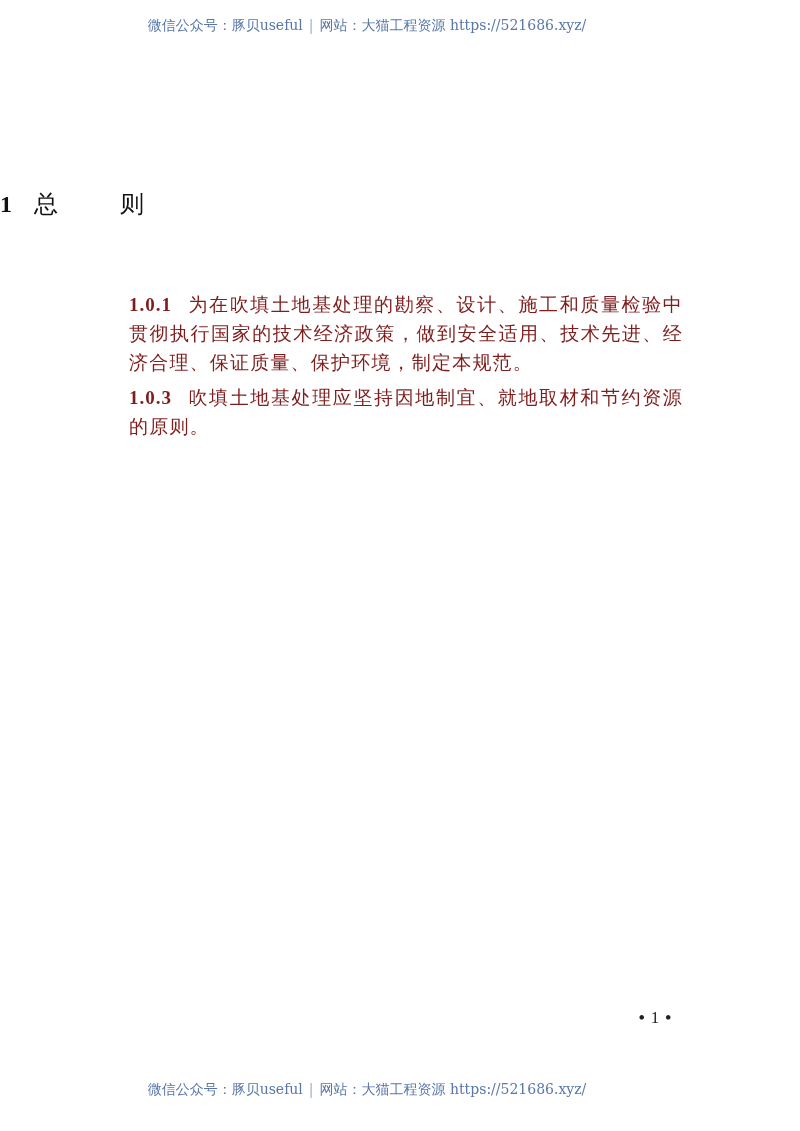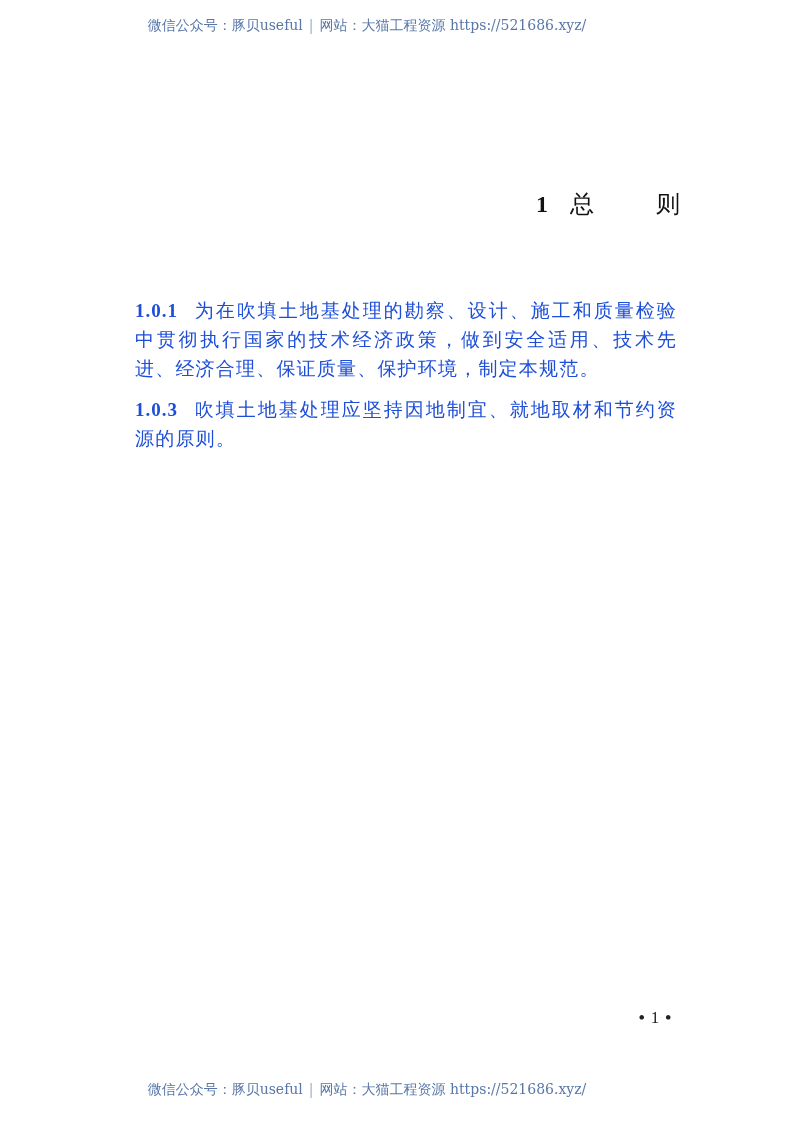--- a/index.html
+++ b/index.html
@@ -32,21 +32,21 @@
       color: #9aaccc;
     }
     .watermark-top { top: 17px; }
     .watermark-bottom { top: 1081px; }
 
     .chapter-title {
       position: absolute;
       top: 188px;
       left: 0;
       width: 680px;
-      text-align: right;
+      text-align: left;
       font-size: 24px;
       font-weight: bold;
       color: #111;
     }
     .chapter-title .num {
       font-family: "Liberation Serif", "DejaVu Serif", serif;
       font-weight: bold;
       margin-right: 22px;
     }
     .chapter-title .w1 {
@@ -61,22 +61,22 @@
       position: absolute;
       top: 284px;
       left: 123px;
       width: 566px;
     }
     .clause {
       font-size: 19px;
       line-height: 29px;
       text-align: justify;
       letter-spacing: 1.2px;
-      margin: 12px;
-      color: #1d4ed8;
+      margin: 6px;
+      color: #7f1d1d;
     }
     .clause .cnum {
       font-family: "Liberation Serif", "DejaVu Serif", serif;
       font-weight: bold;
       letter-spacing: 1px;
       margin-right: 16px;
       font-size: 19px;
     }
     .clause-4 { margin-top: 5px; }
 

